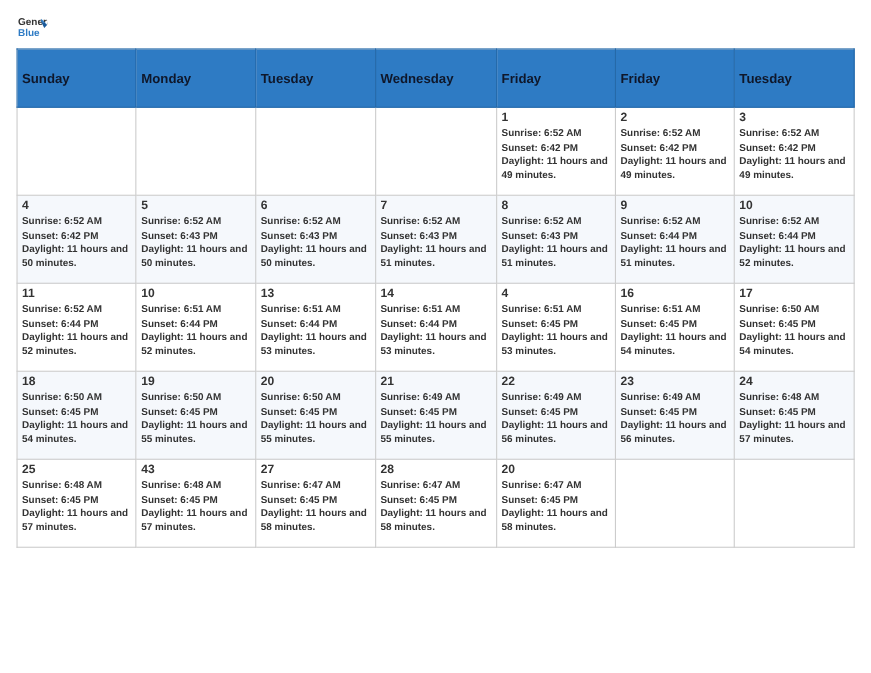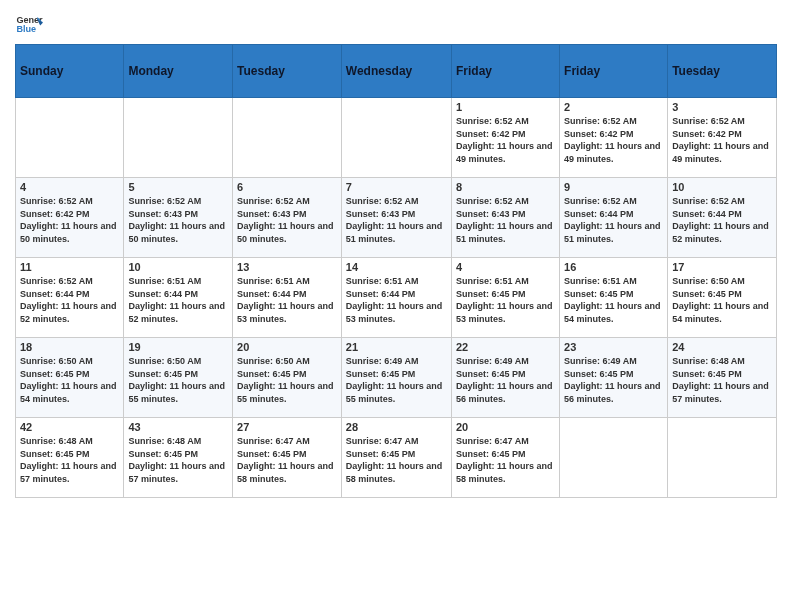--- a/index.html
+++ b/index.html
@@ -272,21 +272,21 @@
           </td>
           <td>
             <span class="day-number">24</span>
             <div class="day-info">Sunrise: 6:48 AM
 Sunset: 6:45 PM
 Daylight: 11 hours and 57 minutes.</div>
           </td>
         </tr>
         <tr>
           <td>
-            <span class="day-number">42</span>
+            <span class="day-number">25</span>
             <div class="day-info">Sunrise: 6:48 AM
 Sunset: 6:45 PM
 Daylight: 11 hours and 57 minutes.</div>
           </td>
           <td>
             <span class="day-number">43</span>
             <div class="day-info">Sunrise: 6:48 AM
 Sunset: 6:45 PM
 Daylight: 11 hours and 57 minutes.</div>
           </td>

